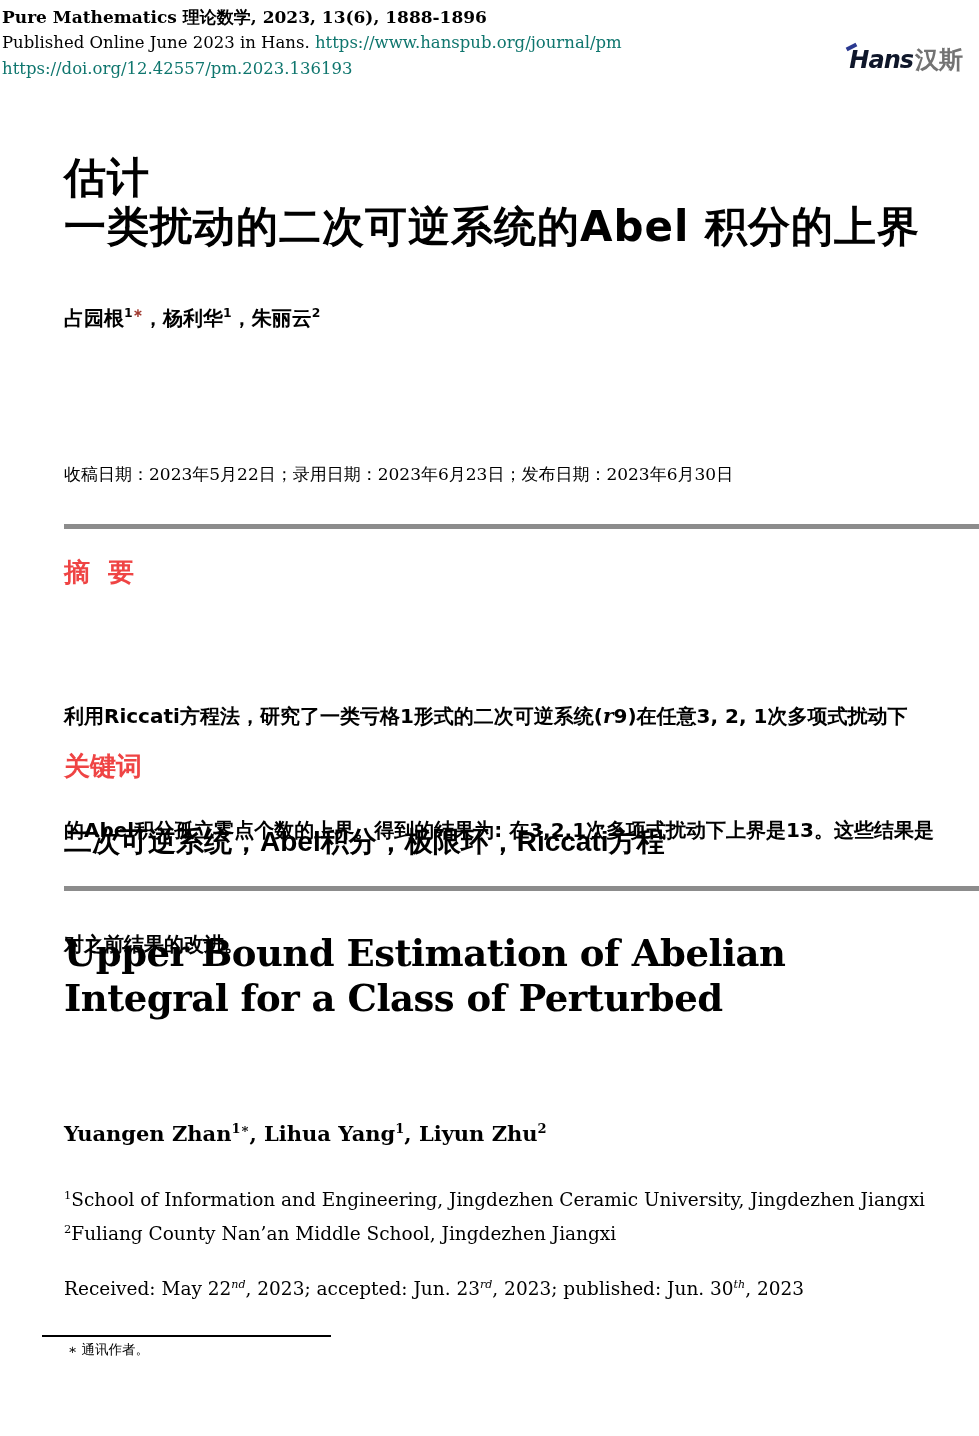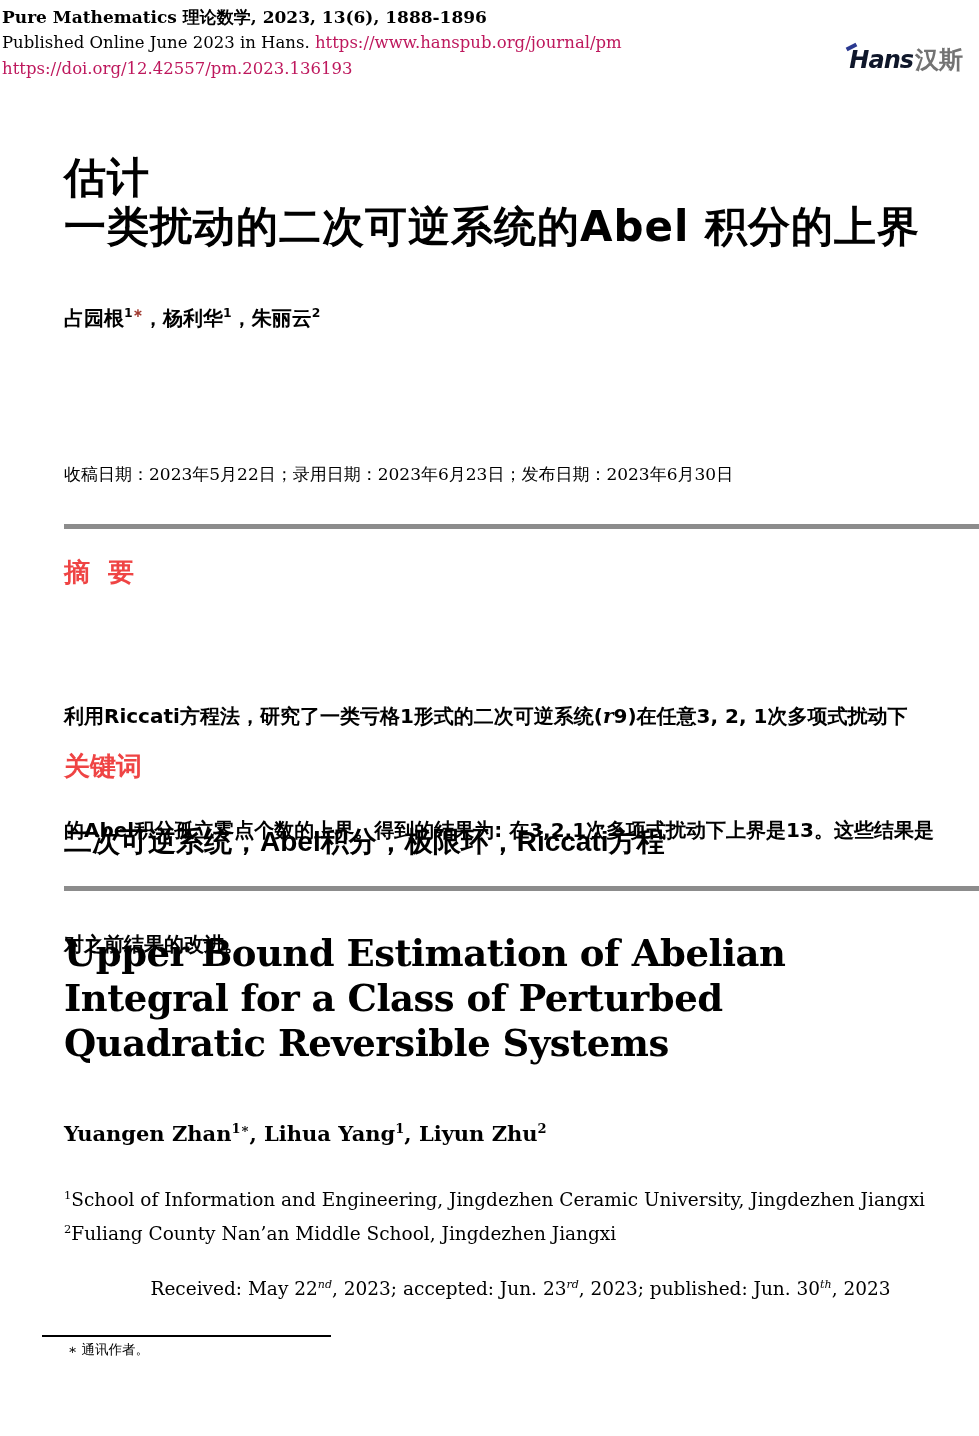--- a/index.html
+++ b/index.html
@@ -2,21 +2,21 @@
 <html><head>
 <meta charset="utf-8">
 <style>
   html,body{margin:0;padding:0;background:#ffffff;}
   .page{position:relative;width:979px;height:1436px;background:#ffffff;overflow:hidden;
         font-family:"DejaVu Serif","Liberation Serif",serif;color:#000;}
 
   
   .header{position:absolute;left:2px;top:4px;font-size:16.5px;line-height:26px;}
   .h-line1{font-weight:700;font-size:17px;}
-  .link{color:#be185d;text-decoration:none;cursor:pointer;}
+  .link{color:#0f766e;text-decoration:none;cursor:pointer;}
 
   .logo{position:absolute;top:44px;right:16px;white-space:nowrap;}
   .logo-latin{font-family:"DejaVu Sans","Liberation Sans",sans-serif;font-weight:800;
               font-style:italic;font-size:24px;color:#0f172a;letter-spacing:-1px;position:relative;}
   .logo-accent{position:absolute;left:-3px;top:-1px;width:11px;height:4px;background:#2b3990;
                transform:rotate(-27deg);}
   .logo-cn{font-family:"DejaVu Sans","Liberation Sans",sans-serif;font-weight:700;
            font-size:24px;color:#737373;margin-left:2px;}
 
   
@@ -45,21 +45,21 @@
   .abs-text .math-var{font-style:italic;font-family:"DejaVu Serif","Liberation Serif",serif;}
 
   .kw-heading{top:749px;}
   .kw-text{top:823px;font-family:Liberation Sans, sans-serif;
            font-weight:700;font-size:28px;}
 
   .title-en{top:931px;font-weight:700;font-size:37px;line-height:45px;letter-spacing:-0.5px;}
 
   .authors-en{top:1121px;font-weight:700;font-size:21px;}
   .affils-en{top:1183px;font-size:18.5px;line-height:34px;}
-  .received{top:1278px;font-size:18.5px;text-align:center;}
+  .received{top:1278px;font-size:18.5px;}
   .rsup{font-style:italic;font-size:60%;}
 
   .footnote-rule{position:absolute;left:42px;top:1335px;width:289px;height:2px;background:#000;}
   .footnote{position:absolute;left:68px;top:1341px;font-size:13.5px;}
 
   .citation{position:absolute;left:52px;top:1387px;width:915px;font-size:16.5px;
             line-height:24.5px;white-space:pre;}
 </style>
 </head>
 <body>
@@ -96,21 +96,20 @@
   </div>
 
   <div class="col sec-heading kw-heading">关键词</div>
   <div class="col kw-text">二次可逆系统，Abel积分，极限环，Riccati方程</div>
 
   <div class="rule rule2"></div>
 
   <div class="col title-en">
     <div>Upper Bound Estimation of Abelian</div>
     <div>Integral for a Class of Perturbed</div>
-    <div>Quadratic Reversible Systems</div>
   </div>
 
   <div class="col authors-en"><span>Yuangen Zhan</span><sup>1∗</sup><span>, </span><span>Lihua Yang</span><sup>1</sup><span>, </span><span>Liyun Zhu</span><sup>2</sup></div>
 
   <div class="col affils-en">
     <div><sup>1</sup><span>School of Information and Engineering, Jingdezhen Ceramic University, Jingdezhen Jiangxi</span></div>
     <div><sup>2</sup><span>Fuliang County Nan’an Middle School, Jingdezhen Jiangxi</span></div>
   </div>
 
   <div class="col received"><span>Received: May 22</span><sup class="rsup">nd</sup><span>, 2023; accepted: Jun. 23</span><sup class="rsup">rd</sup><span>, 2023; published: Jun. 30</span><sup class="rsup">th</sup><span>, 2023</span></div>

